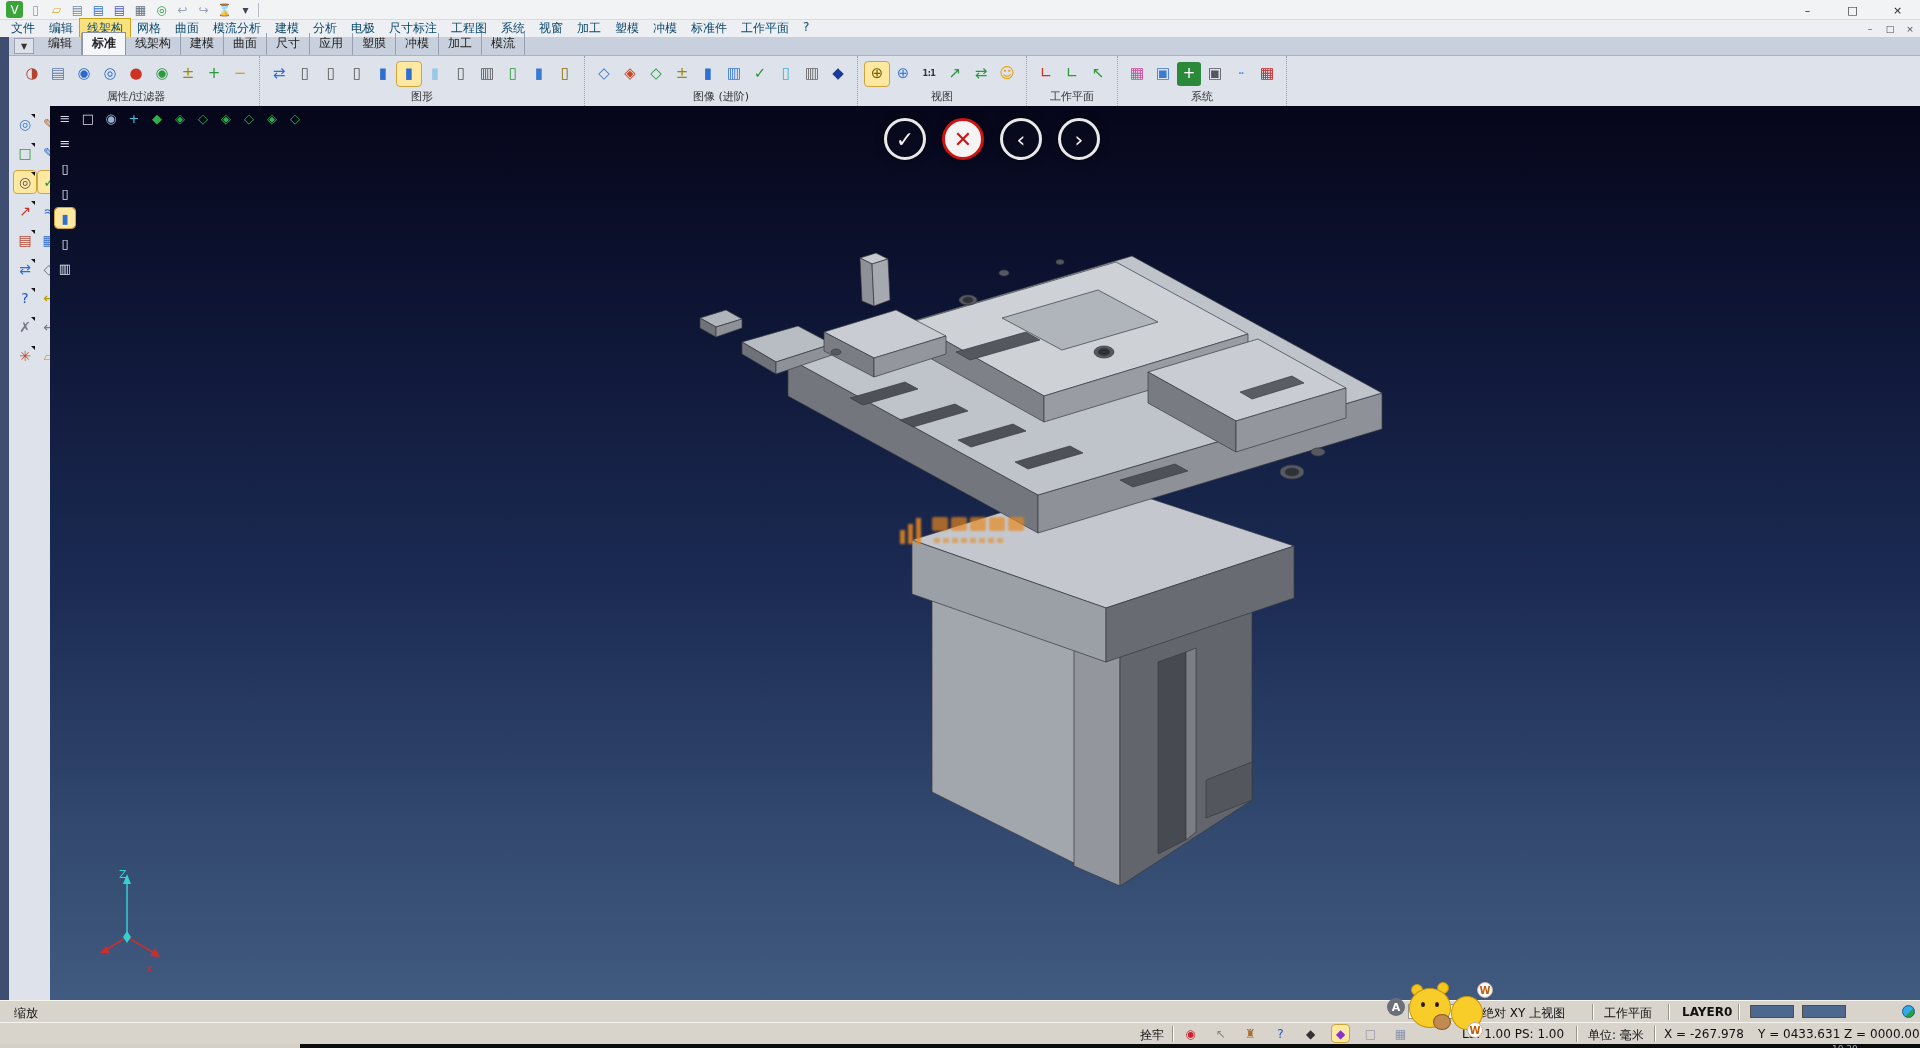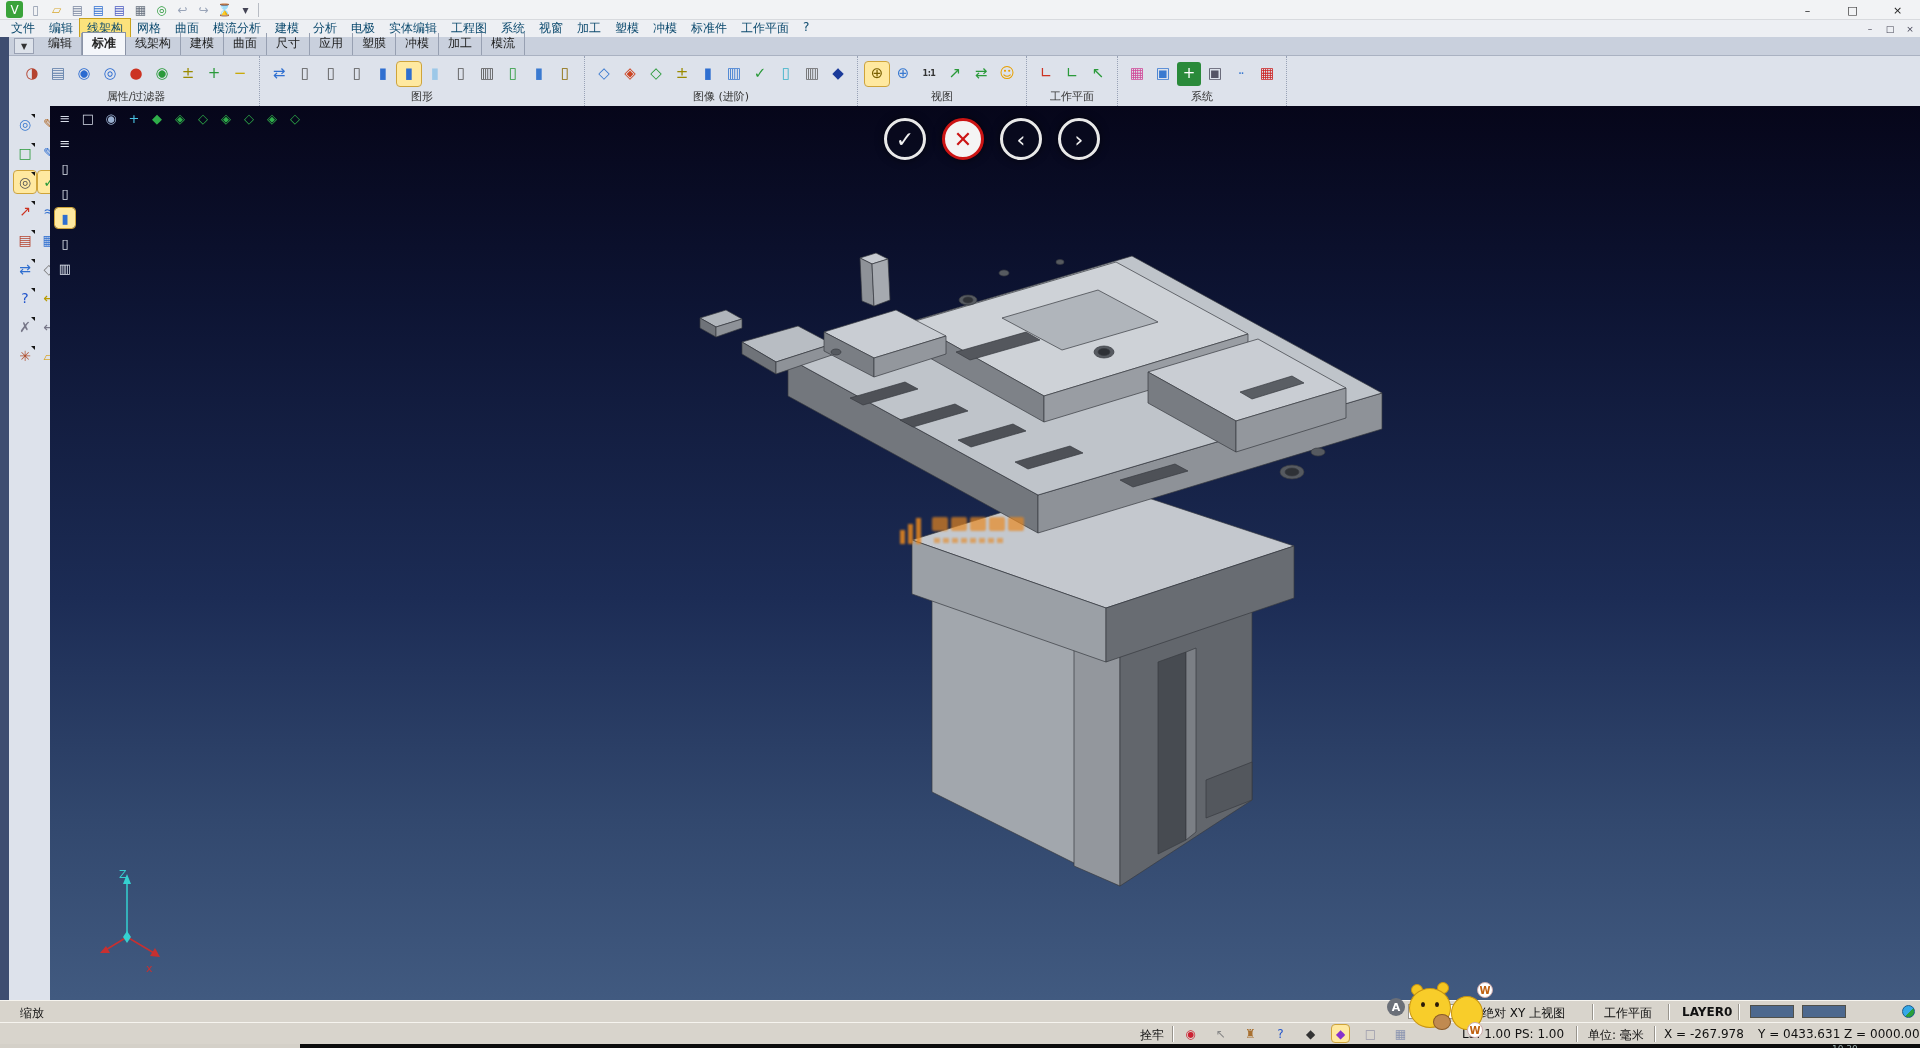--- a/index.html
+++ b/index.html
@@ -145,21 +145,21 @@
   <div id="menu" style="display:flex;">
       <div class="menu-item">文件</div>
       <div class="menu-item">编辑</div>
       <div class="menu-item hl">线架构</div>
       <div class="menu-item">网格</div>
       <div class="menu-item">曲面</div>
       <div class="menu-item">模流分析</div>
       <div class="menu-item">建模</div>
       <div class="menu-item">分析</div>
       <div class="menu-item">电极</div>
-      <div class="menu-item">实体编辑</div>
+      <div class="menu-item">尺寸标注</div>
       <div class="menu-item">工程图</div>
       <div class="menu-item">系统</div>
       <div class="menu-item">视窗</div>
       <div class="menu-item">加工</div>
       <div class="menu-item">塑模</div>
       <div class="menu-item">冲模</div>
       <div class="menu-item">标准件</div>
       <div class="menu-item">工作平面</div>
       <div class="menu-item">?</div>
     </div>
@@ -591,21 +591,21 @@
   <span class="m-head"></span>
   <span class="m-eye1"></span>
   <span class="m-eye2"></span>
   <span class="m-head2"></span>
   <span class="m-bear"></span>
   <span class="m-w1">W</span>
   <span class="m-w2">W</span>
 </div>
 
 <div class="srow srow1">
-  <div class="txt" style="left:20px;">缩放</div>
+  <div class="txt" style="left:14px;">缩放</div>
   <div class="cmdbox"></div>
   <span class="mag"></span>
   <div class="txt" style="left:1482px;">绝对 XY 上视图</div>
   <div class="vsep" style="left:1592px;"></div>
   <div class="txt" style="left:1604px;">工作平面</div>
   <div class="vsep" style="left:1668px;"></div>
   <div class="txt bold" style="left:1682px;">LAYER0</div>
   <div class="vsep" style="left:1738px;"></div>
   <div class="swatch" style="left:1750px;"></div>
   <div class="swatch" style="left:1802px;"></div>

